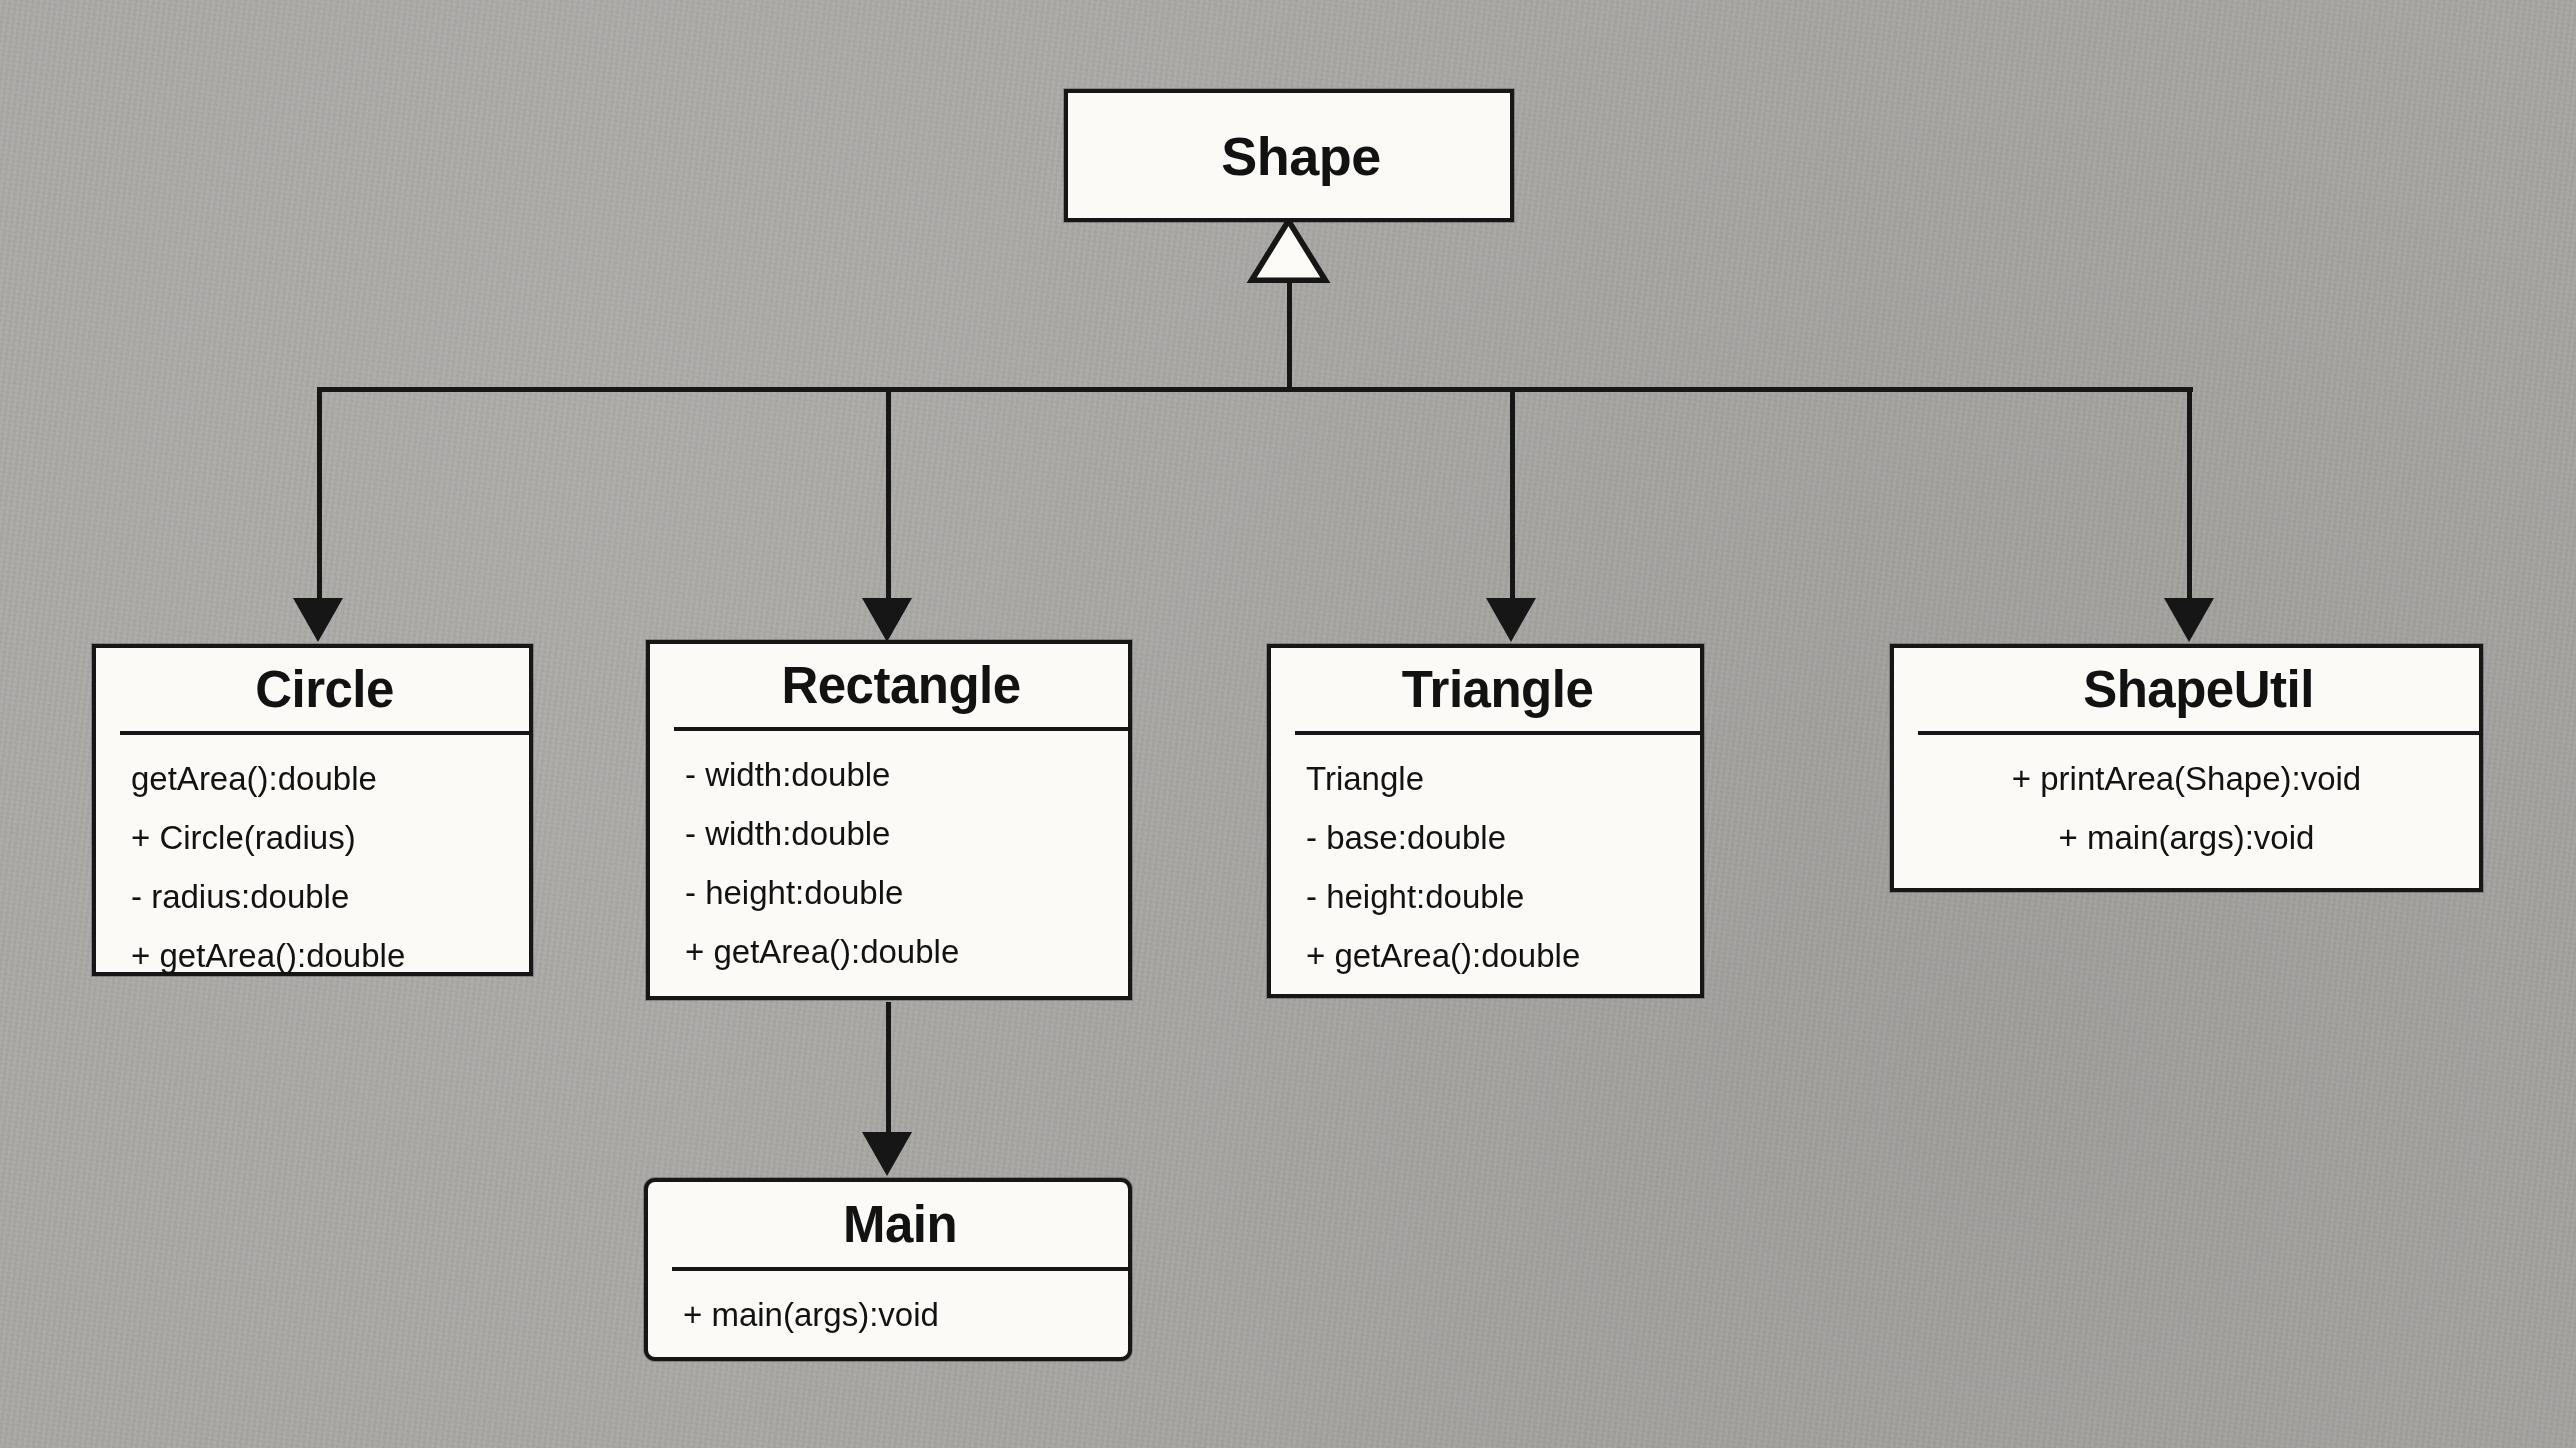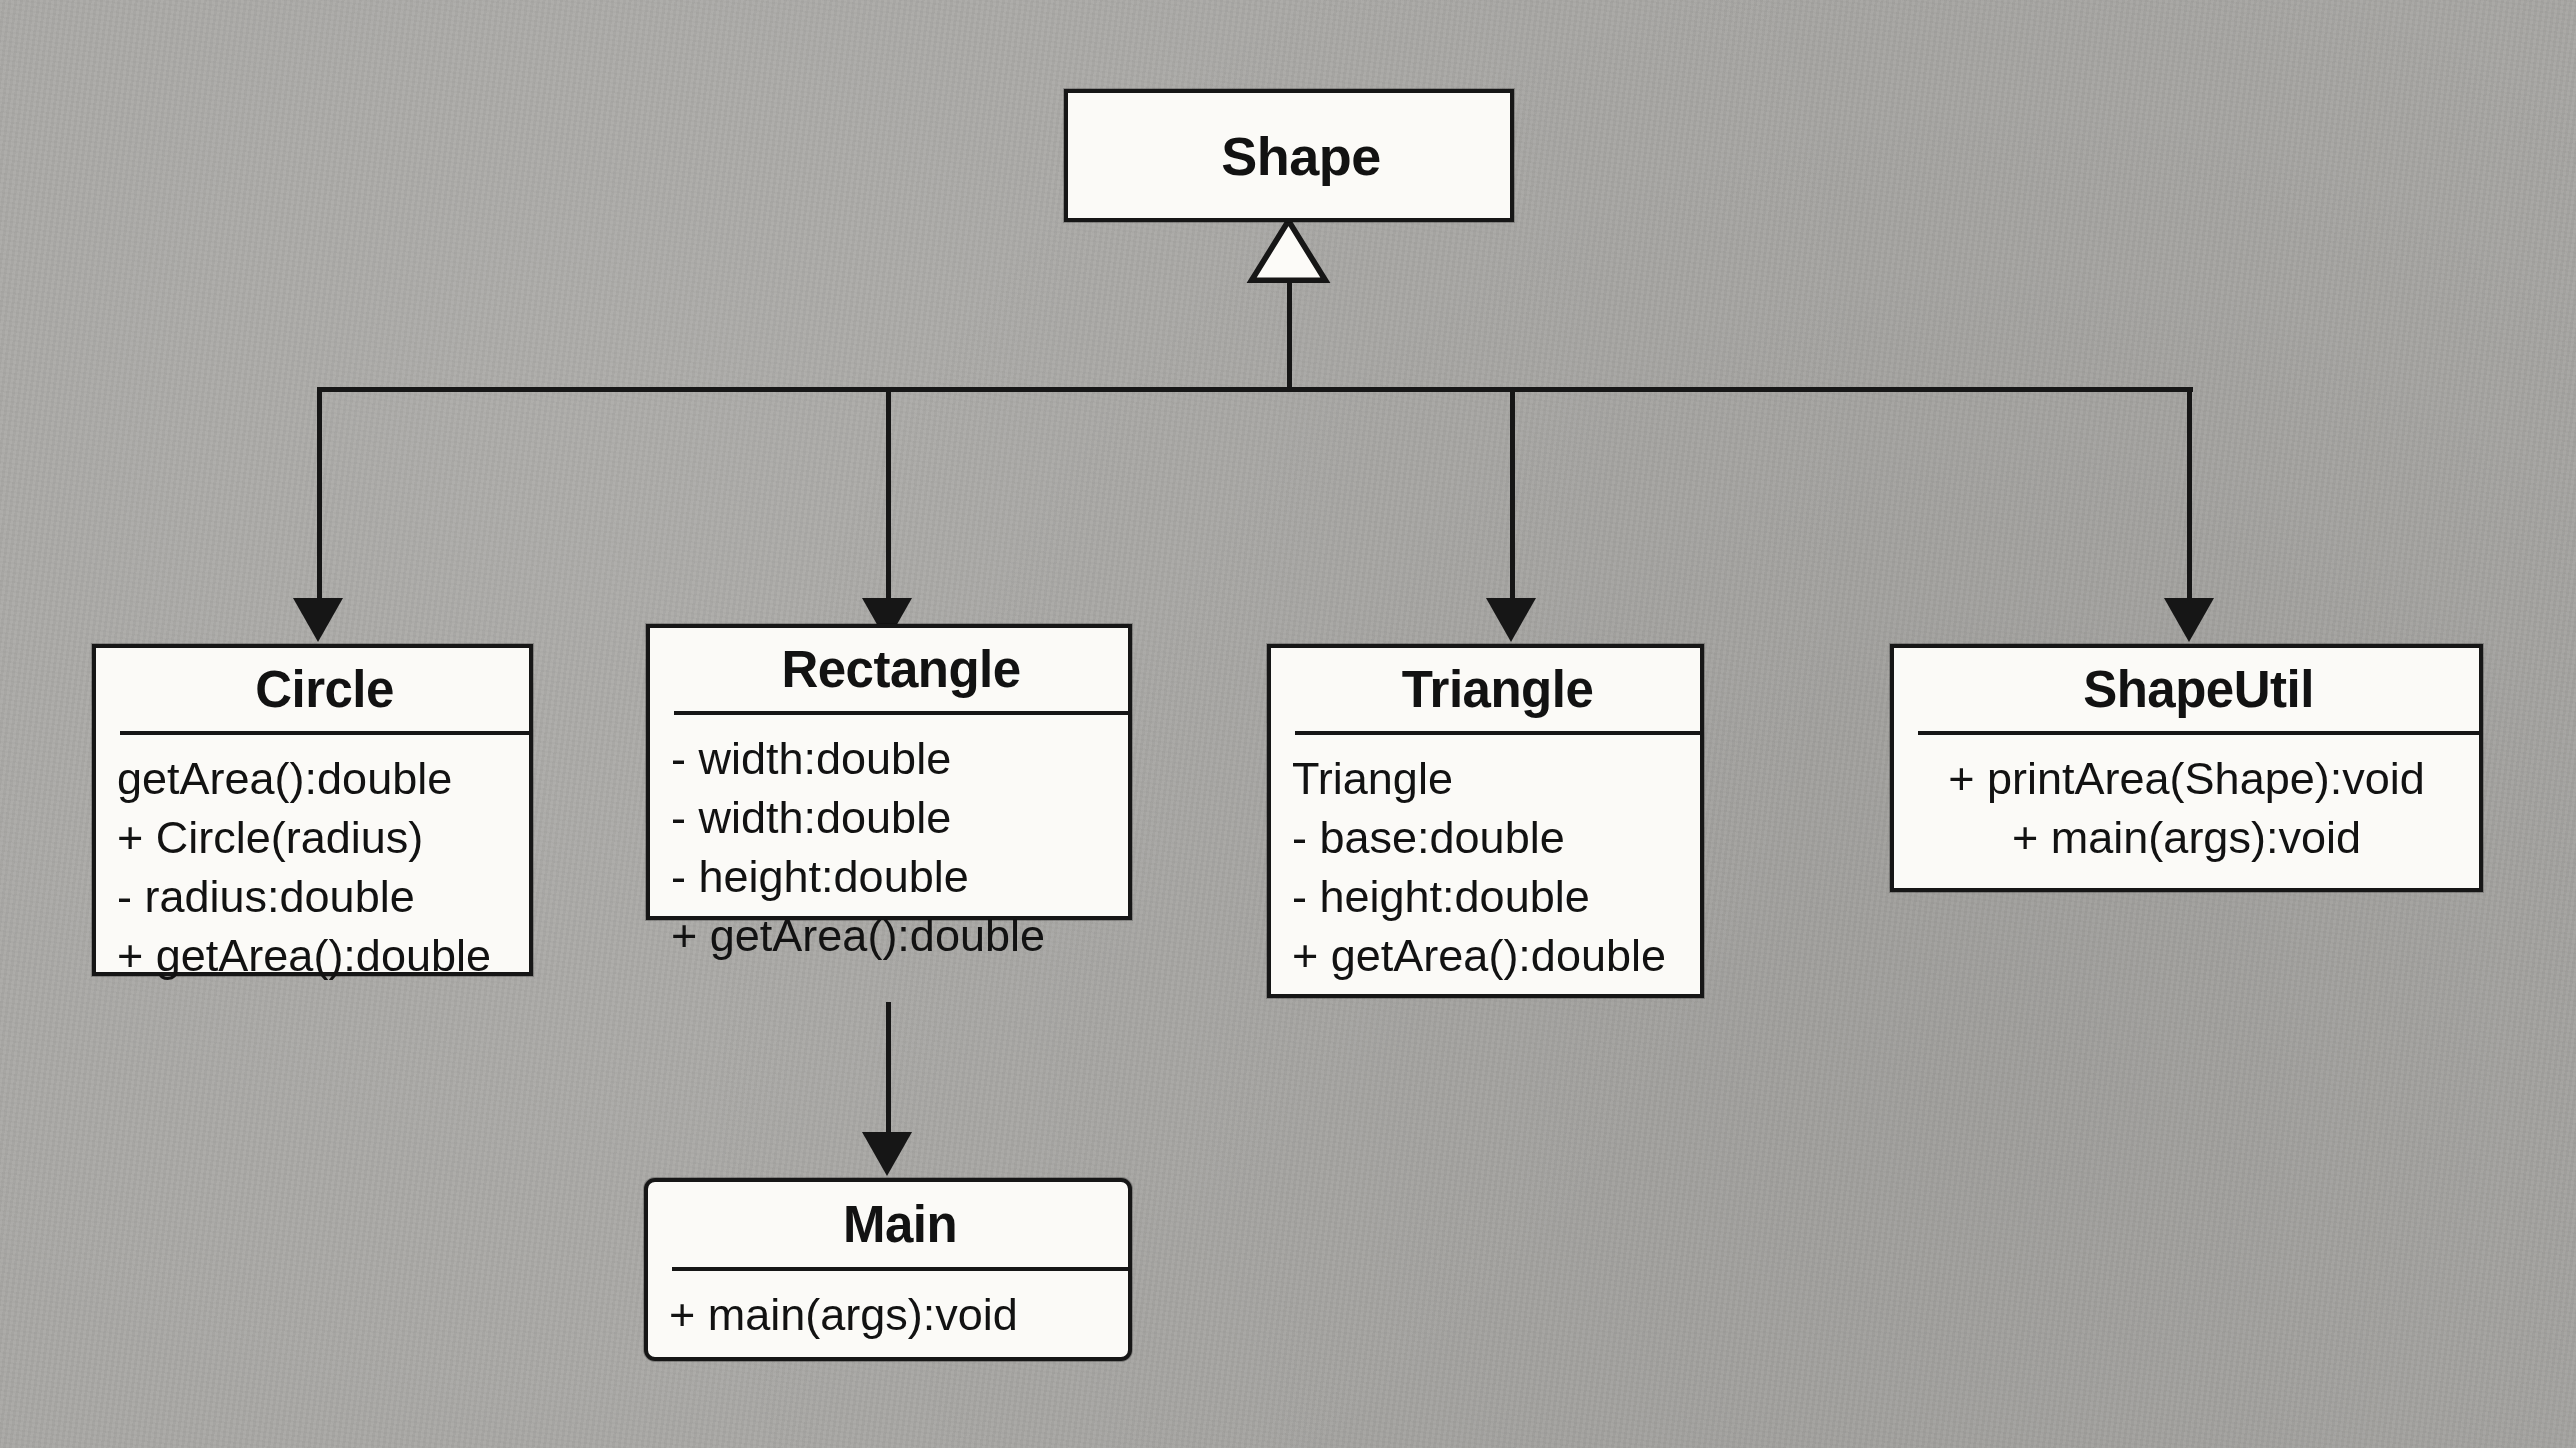--- a/index.html
+++ b/index.html
@@ -21,21 +21,21 @@
   }
   .class-title{
     box-sizing:border-box;height:87px;
     display:flex;align-items:center;justify-content:center;
     font-size:51px;font-weight:700;letter-spacing:-0.5px;
     border-bottom:4.7px solid #161616;
     margin-left:24px;
   }
   .class-title.no-sep{border-bottom:none;height:100%;font-size:54px;}
   .main-title{height:89px;}
-  .members{padding:14px 21px;font-size:45px;line-height:59px;white-space:nowrap;}
+  .members{padding:14px 35px;font-size:33px;line-height:59px;white-space:nowrap;}
   .line{position:absolute;background:#161616;}
   .arrow-down{
     position:absolute;width:0;height:0;
     border-left:25.5px solid transparent;
     border-right:25.5px solid transparent;
     border-top:44px solid #161616;
   }
   .inherit-tri{position:absolute;}
 </style>
 </head>
@@ -69,21 +69,21 @@
   <div class="class-box" style="left:92px;top:644px;width:441px;height:332px;">
     <div class="class-title">Circle</div>
     <div class="members">
       <div>getArea():double</div>
       <div>+ Circle(radius)</div>
       <div>- radius:double</div>
       <div>+ getArea():double</div>
     </div>
   </div>
 
-  <div class="class-box" style="left:646px;top:624px;width:486px;height:296px;">
+  <div class="class-box" style="left:646px;top:640px;width:486px;height:360px;">
     <div class="class-title">Rectangle</div>
     <div class="members">
       <div>- width:double</div>
       <div>- width:double</div>
       <div>- height:double</div>
       <div>+ getArea():double</div>
     </div>
   </div>
 
   <div class="class-box" style="left:1267px;top:644px;width:437px;height:354px;">

